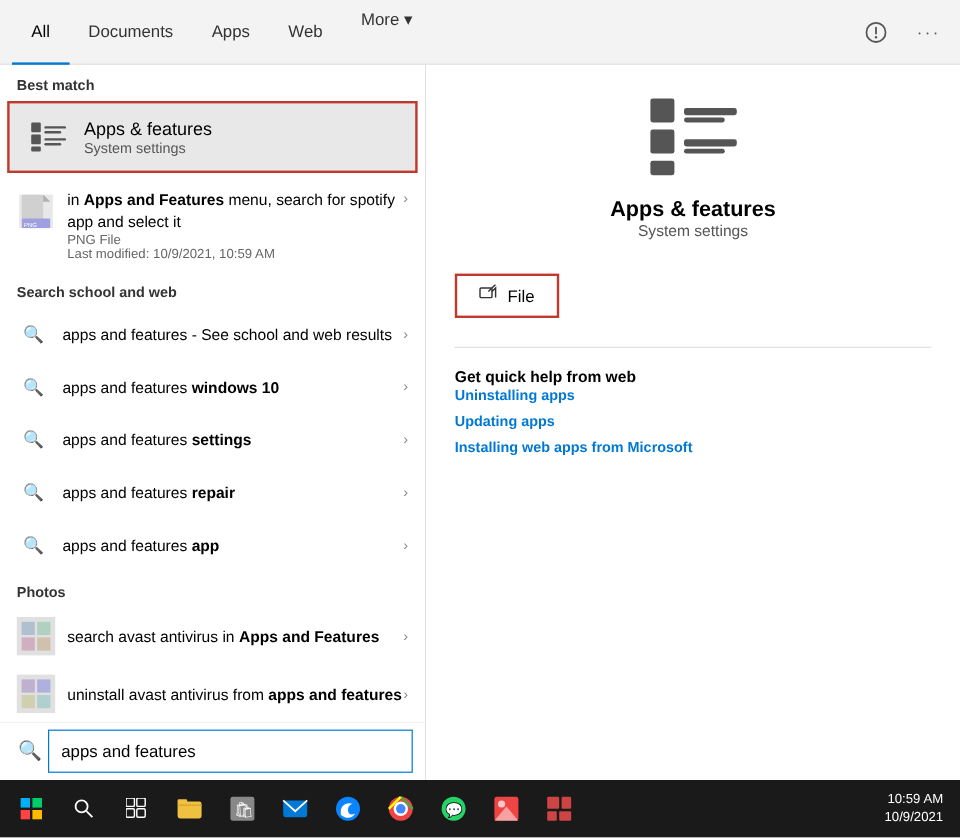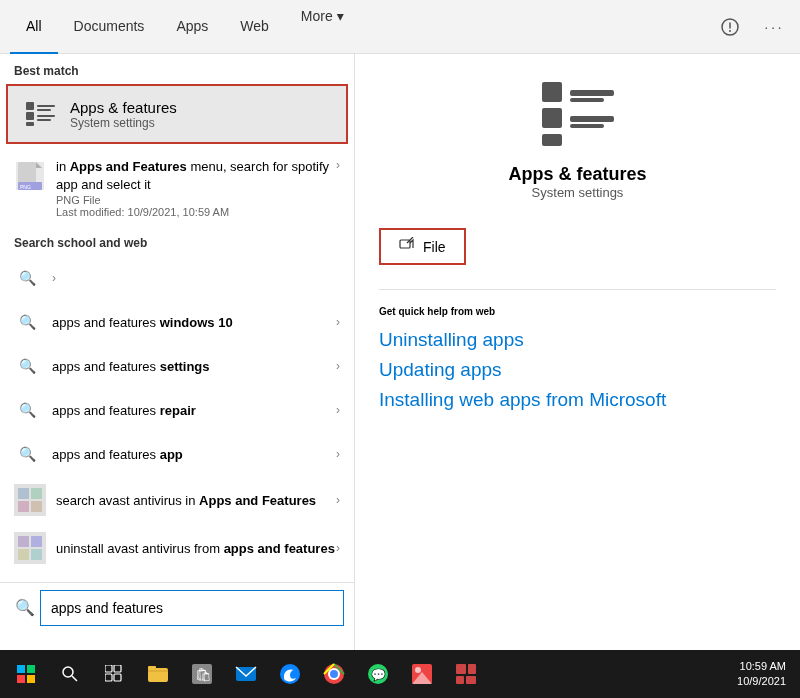--- a/index.html
+++ b/index.html
@@ -270,31 +270,32 @@
       cursor: pointer;
       font-size: 14px;
       color: #000;
     }
     .divider {
       height: 1px;
       background: #e0e0e0;
       margin: 8px 0 16px 0;
     }
     .quick-help-title {
-      font-size: 10px;
+      font-size: 13px;
       font-weight: 700;
       color: #000;
-      margin-bottom: 12px;
+      margin-bottom: 1px;
     }
     .quick-help-link {
-      font-size: 19px;
+      font-size: 12px;
       color: #0078d4;
       cursor: pointer;
       margin-bottom: 8px;
       display: block;
+      font-weight: bold;
     }
 
     
     .taskbar {
       height: 48px;
       background: #1a1a1a;
       display: flex;
       align-items: center;
       padding: 0 6px;
       gap: 4px;
@@ -408,20 +409,21 @@
             <div class="file-meta">PNG File</div>
             <div class="file-meta">Last modified: 10/9/2021, 10:59 AM</div>
           </div>
           <div class="file-arrow">›</div>
         </div>
 
         <div class="section-label">Search school and web</div>
 
         <div class="search-result">
           <div class="search-icon-wrap">🔍</div>
+          <div class="search-result-text">apps and features - See school and web results</div>
           <div class="result-arrow">›</div>
         </div>
         <div class="search-result">
           <div class="search-icon-wrap">🔍</div>
           <div class="search-result-text">apps and features <b>windows 10</b></div>
           <div class="result-arrow">›</div>
         </div>
         <div class="search-result">
           <div class="search-icon-wrap">🔍</div>
           <div class="search-result-text">apps and features <b>settings</b></div>
@@ -431,20 +433,21 @@
           <div class="search-icon-wrap">🔍</div>
           <div class="search-result-text">apps and features <b>repair</b></div>
           <div class="result-arrow">›</div>
         </div>
         <div class="search-result">
           <div class="search-icon-wrap">🔍</div>
           <div class="search-result-text">apps and features <b>app</b></div>
           <div class="result-arrow">›</div>
         </div>
 
+        <div class="section-label">Photos</div>
 
         <div class="photos-result">
           <div class="photo-icon">
             <svg width="26" height="26" viewBox="0 0 26 26">
               <rect x="0" y="0" width="26" height="26" rx="2" fill="#e0e0e0"></rect>
               <rect x="1" y="1" width="11" height="11" fill="#b0c0d0"></rect>
               <rect x="14" y="1" width="11" height="11" fill="#b0d0c0"></rect>
               <rect x="1" y="14" width="11" height="11" fill="#d0b0c0"></rect>
               <rect x="14" y="14" width="11" height="11" fill="#d0c0b0"></rect>
             </svg>

